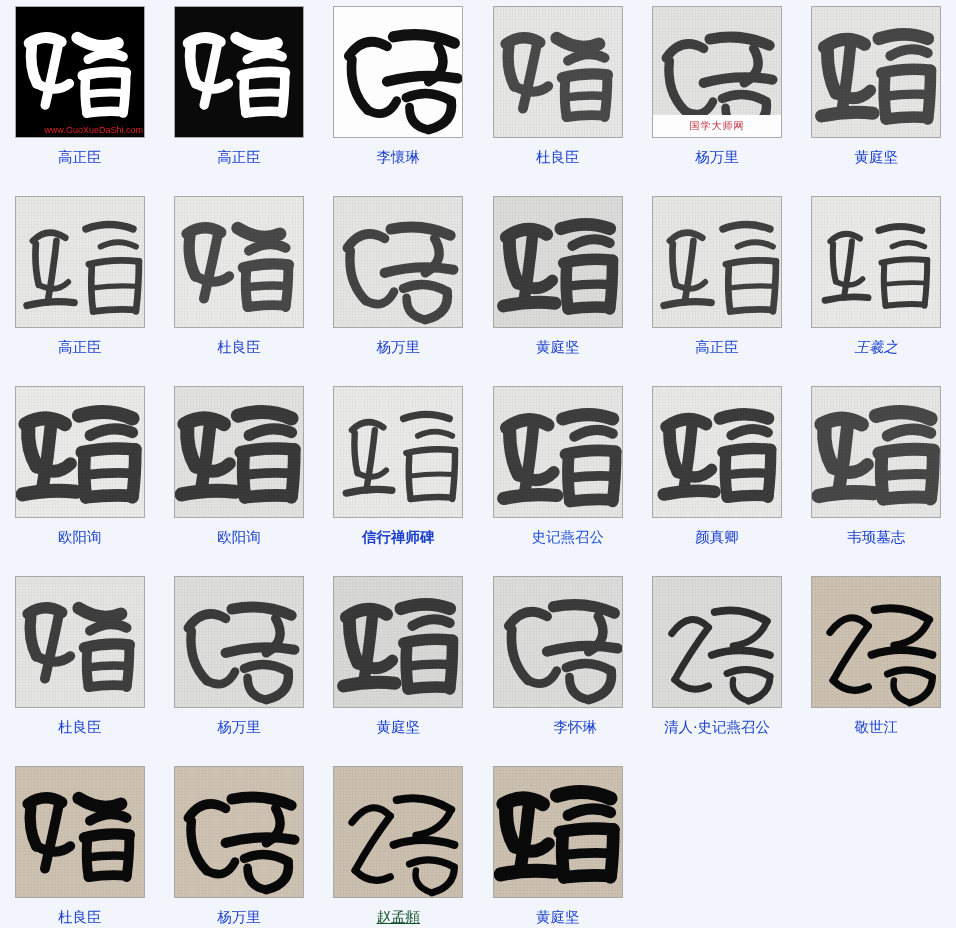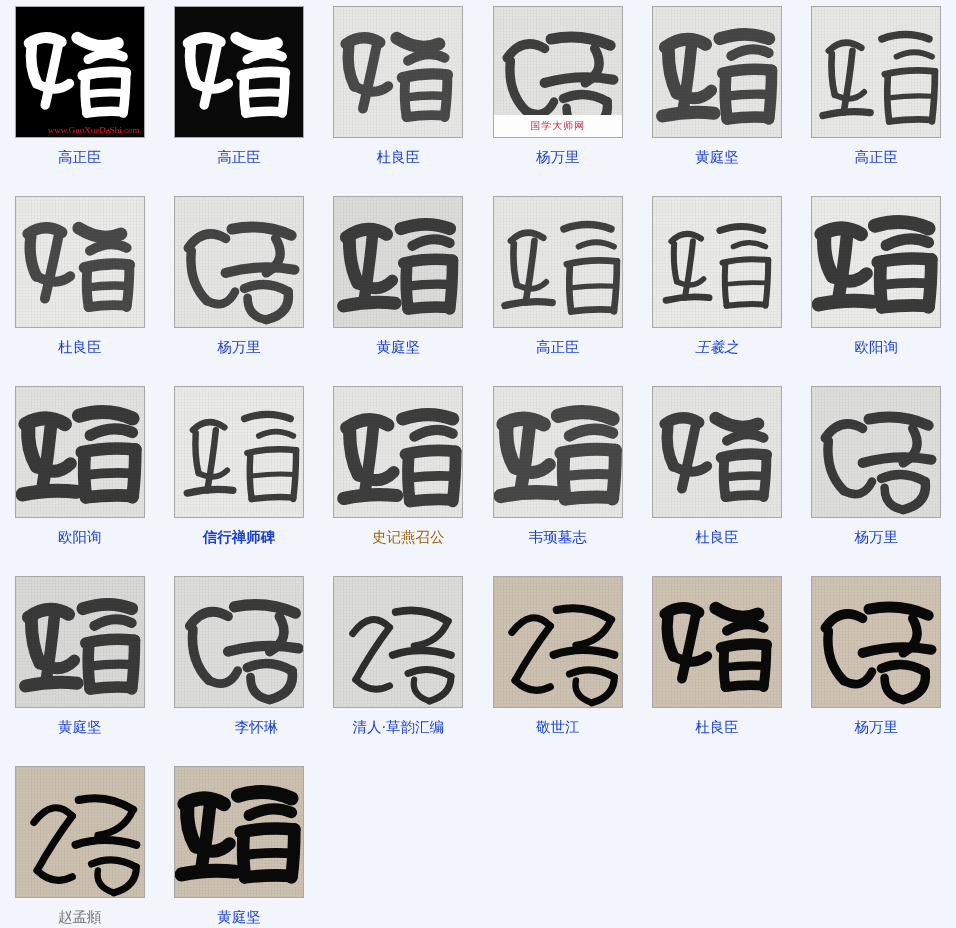--- a/index.html
+++ b/index.html
@@ -38,21 +38,21 @@
     cursor: pointer;
   }
   .thumb svg { display: block; width: 100%; height: 100%; }
   .wm-bottom {
     position: absolute;
     left: 0; right: 0; bottom: 1px;
     text-align: center;
     font-size: 9px;
     line-height: 11px;
     color: #e02020;
-    font-family: Liberation Serif, serif;
+    font-family: Liberation Sans, sans-serif;
     letter-spacing: 0px;
     white-space: nowrap;
     padding-left: 28px;
   }
   .wm-band {
     position: absolute;
     left: 0; right: 0; bottom: 0;
     height: 22px;
     background: #fdfdfd;
     display: flex;
@@ -119,20 +119,37 @@
           <path d="M 48.0 20.3 Q 64.8 30.8 79.5 24.5" stroke="#ffffff" stroke-width="9.5" fill="none" stroke-linecap="round" stroke-linejoin="round"></path>
           <path d="M 56.4 37.1 Q 71.1 28.7 83.7 35.0" stroke="#ffffff" stroke-width="7.4" fill="none" stroke-linecap="round" stroke-linejoin="round"></path>
           <path d="M 52.2 49.7 Q 69.0 45.5 85.8 47.6" stroke="#ffffff" stroke-width="8.4" fill="none" stroke-linecap="round" stroke-linejoin="round"></path>
           <path d="M 54.3 51.8 Q 53.3 66.5 55.4 79.1" stroke="#ffffff" stroke-width="7.4" fill="none" stroke-linecap="round" stroke-linejoin="round"></path>
           <path d="M 85.8 47.6 Q 85.8 64.4 83.7 79.1" stroke="#ffffff" stroke-width="7.4" fill="none" stroke-linecap="round" stroke-linejoin="round"></path>
           <path d="M 55.4 64.4 Q 69.0 62.3 84.8 63.4" stroke="#ffffff" stroke-width="6.3" fill="none" stroke-linecap="round" stroke-linejoin="round"></path>
           <path d="M 55.4 79.1 Q 69.0 77.0 83.7 78.0" stroke="#ffffff" stroke-width="7.4" fill="none" stroke-linecap="round" stroke-linejoin="round"></path>
         </svg>
       </div>
       <a class="label" style="color: rgb(27, 63, 207);">高正臣</a>
+    </div>
+    <div class="cell">
+      <div class="thumb" style="background: rgb(253, 253, 253);">
+        <svg viewBox="0 0 100 94" preserveAspectRatio="xMidYMid meet">
+          <rect x="0" y="0" width="100" height="94" fill="#fdfdfd"></rect>
+          <path d="M 11.5 34.5 Q 24.0 17.0 41.5 27.0" stroke="#101010" stroke-width="7.5" fill="none" stroke-linecap="round" stroke-linejoin="round"></path>
+          <path d="M 14.0 37.0 Q 11.5 62.0 26.5 77.0" stroke="#101010" stroke-width="7.5" fill="none" stroke-linecap="round" stroke-linejoin="round"></path>
+          <path d="M 26.5 77.0 Q 41.5 84.5 49.0 69.5" stroke="#101010" stroke-width="6.9" fill="none" stroke-linecap="round" stroke-linejoin="round"></path>
+          <path d="M 46.5 19.5 Q 71.5 14.5 94.0 24.5" stroke="#101010" stroke-width="8.8" fill="none" stroke-linecap="round" stroke-linejoin="round"></path>
+          <path d="M 81.5 27.0 Q 91.5 44.5 74.0 54.5" stroke="#101010" stroke-width="7.5" fill="none" stroke-linecap="round" stroke-linejoin="round"></path>
+          <path d="M 41.5 54.5 Q 69.0 47.0 96.5 52.0" stroke="#101010" stroke-width="8.1" fill="none" stroke-linecap="round" stroke-linejoin="round"></path>
+          <path d="M 56.5 67.0 Q 74.0 59.5 91.5 69.5" stroke="#101010" stroke-width="7.5" fill="none" stroke-linecap="round" stroke-linejoin="round"></path>
+          <path d="M 91.5 69.5 Q 94.0 87.0 74.0 92.0" stroke="#101010" stroke-width="7.5" fill="none" stroke-linecap="round" stroke-linejoin="round"></path>
+          <path d="M 74.0 92.0 Q 59.0 89.5 59.0 74.5" stroke="#101010" stroke-width="6.9" fill="none" stroke-linecap="round" stroke-linejoin="round"></path>
+        </svg>
+      </div>
+      <a class="label" style="color: rgb(27, 63, 207);">李懷琳</a>
     </div>
     <div class="cell">
       <div class="thumb" style="background: rgb(231, 231, 229);">
         <svg viewBox="0 0 100 94" preserveAspectRatio="xMidYMid meet">
           <rect x="0" y="0" width="100" height="94" fill="#e7e7e5"></rect>
           <path d="M 9.4 25.0 Q 22.6 16.2 35.8 23.9" stroke="#4a4a4a" stroke-width="8.8" fill="none" stroke-linecap="round" stroke-linejoin="round"></path>
           <path d="M 11.6 27.2 Q 9.4 44.8 16.0 58.0" stroke="#4a4a4a" stroke-width="8.8" fill="none" stroke-linecap="round" stroke-linejoin="round"></path>
           <path d="M 16.0 58.0 Q 31.4 66.8 42.4 58.0" stroke="#4a4a4a" stroke-width="7.7" fill="none" stroke-linecap="round" stroke-linejoin="round"></path>
           <path d="M 33.6 25.0 Q 29.2 47.0 22.6 75.6" stroke="#4a4a4a" stroke-width="7.7" fill="none" stroke-linecap="round" stroke-linejoin="round"></path>
           <path d="M 49.0 20.6 Q 66.6 31.6 82.0 25.0" stroke="#4a4a4a" stroke-width="9.9" fill="none" stroke-linecap="round" stroke-linejoin="round"></path>
@@ -386,21 +403,42 @@
           <path d="M 53.6 21.2 Q 74.3 14.3 92.7 21.2" stroke="#3e3e3e" stroke-width="10.3" fill="none" stroke-linecap="round" stroke-linejoin="round"></path>
           <path d="M 62.8 35.0 Q 78.9 25.8 92.7 32.7" stroke="#3e3e3e" stroke-width="8.0" fill="none" stroke-linecap="round" stroke-linejoin="round"></path>
           <path d="M 55.9 48.8 Q 74.3 44.2 95.0 46.5" stroke="#3e3e3e" stroke-width="9.2" fill="none" stroke-linecap="round" stroke-linejoin="round"></path>
           <path d="M 58.2 51.1 Q 57.0 69.5 59.3 85.6" stroke="#3e3e3e" stroke-width="9.2" fill="none" stroke-linecap="round" stroke-linejoin="round"></path>
           <path d="M 95.0 46.5 Q 95.0 67.2 92.7 85.6" stroke="#3e3e3e" stroke-width="9.2" fill="none" stroke-linecap="round" stroke-linejoin="round"></path>
           <path d="M 59.3 67.2 Q 76.6 64.9 93.8 66.0" stroke="#3e3e3e" stroke-width="7.5" fill="none" stroke-linecap="round" stroke-linejoin="round"></path>
           <path d="M 59.3 85.6 Q 76.6 83.3 92.7 84.4" stroke="#3e3e3e" stroke-width="9.2" fill="none" stroke-linecap="round" stroke-linejoin="round"></path>
         </svg>
         <div class="tex"></div>
       </div>
-      <a class="label" style="color: #a16207; margin-left: 20px;">史记燕召公</a>
+      <a class="label" style="color: #1d4ed8; margin-left: 20px;">史记燕召公</a>
+    </div>
+    <div class="cell">
+      <div class="thumb" style="background: rgb(233, 233, 231);">
+        <svg viewBox="0 0 100 94" preserveAspectRatio="xMidYMid meet">
+          <rect x="0" y="0" width="100" height="94" fill="#e9e9e7"></rect>
+          <path d="M 10.6 27.4 Q 26.0 16.4 41.4 25.2" stroke="#3c3c3c" stroke-width="9.9" fill="none" stroke-linecap="round" stroke-linejoin="round"></path>
+          <path d="M 12.8 29.6 Q 12.8 49.4 19.4 62.6" stroke="#3c3c3c" stroke-width="9.9" fill="none" stroke-linecap="round" stroke-linejoin="round"></path>
+          <path d="M 19.4 62.6 Q 34.8 71.4 45.8 60.4" stroke="#3c3c3c" stroke-width="8.8" fill="none" stroke-linecap="round" stroke-linejoin="round"></path>
+          <path d="M 30.4 27.4 Q 28.2 51.6 23.8 78.0" stroke="#3c3c3c" stroke-width="8.8" fill="none" stroke-linecap="round" stroke-linejoin="round"></path>
+          <path d="M 8.4 80.2 Q 28.2 75.8 48.0 78.0" stroke="#3c3c3c" stroke-width="9.9" fill="none" stroke-linecap="round" stroke-linejoin="round"></path>
+          <path d="M 52.4 20.8 Q 72.2 14.2 89.8 20.8" stroke="#3c3c3c" stroke-width="9.9" fill="none" stroke-linecap="round" stroke-linejoin="round"></path>
+          <path d="M 61.2 34.0 Q 76.6 25.2 89.8 31.8" stroke="#3c3c3c" stroke-width="7.7" fill="none" stroke-linecap="round" stroke-linejoin="round"></path>
+          <path d="M 54.6 47.2 Q 72.2 42.8 92.0 45.0" stroke="#3c3c3c" stroke-width="8.8" fill="none" stroke-linecap="round" stroke-linejoin="round"></path>
+          <path d="M 56.8 49.4 Q 55.7 67.0 57.9 82.4" stroke="#3c3c3c" stroke-width="8.8" fill="none" stroke-linecap="round" stroke-linejoin="round"></path>
+          <path d="M 92.0 45.0 Q 92.0 64.8 89.8 82.4" stroke="#3c3c3c" stroke-width="8.8" fill="none" stroke-linecap="round" stroke-linejoin="round"></path>
+          <path d="M 57.9 64.8 Q 74.4 62.6 90.9 63.7" stroke="#3c3c3c" stroke-width="7.2" fill="none" stroke-linecap="round" stroke-linejoin="round"></path>
+          <path d="M 57.9 82.4 Q 74.4 80.2 89.8 81.3" stroke="#3c3c3c" stroke-width="8.8" fill="none" stroke-linecap="round" stroke-linejoin="round"></path>
+        </svg>
+        <div class="tex"></div>
+      </div>
+      <a class="label" style="color: rgb(27, 63, 207);">颜真卿</a>
     </div>
     <div class="cell">
       <div class="thumb" style="background: rgb(231, 231, 229);">
         <svg viewBox="0 0 100 94" preserveAspectRatio="xMidYMid meet">
           <rect x="0" y="0" width="100" height="94" fill="#e7e7e5"></rect>
           <path d="M 7.5 25.4 Q 23.2 16.5 38.8 25.4" stroke="#484848" stroke-width="11.2" fill="none" stroke-linecap="round" stroke-linejoin="round"></path>
           <path d="M 9.7 27.7 Q 8.6 45.6 16.4 59.0" stroke="#484848" stroke-width="11.2" fill="none" stroke-linecap="round" stroke-linejoin="round"></path>
           <path d="M 16.4 59.0 Q 32.1 68.0 43.3 56.8" stroke="#484848" stroke-width="10.1" fill="none" stroke-linecap="round" stroke-linejoin="round"></path>
           <path d="M 27.6 27.7 Q 25.4 52.3 20.9 77.0" stroke="#484848" stroke-width="10.1" fill="none" stroke-linecap="round" stroke-linejoin="round"></path>
           <path d="M 5.2 81.4 Q 25.4 77.0 47.8 79.2" stroke="#484848" stroke-width="11.2" fill="none" stroke-linecap="round" stroke-linejoin="round"></path>
@@ -502,21 +540,21 @@
           <path d="M 17.0 76.4 Q 29.0 88.4 43.4 81.2" stroke="#2e2e2e" stroke-width="5.4" fill="none" stroke-linecap="round" stroke-linejoin="round"></path>
           <path d="M 48.2 23.6 Q 69.8 18.8 89.0 30.8" stroke="#2e2e2e" stroke-width="6.0" fill="none" stroke-linecap="round" stroke-linejoin="round"></path>
           <path d="M 89.0 30.8 Q 81.8 47.6 62.6 50.0" stroke="#2e2e2e" stroke-width="5.4" fill="none" stroke-linecap="round" stroke-linejoin="round"></path>
           <path d="M 45.8 57.2 Q 67.4 50.0 91.4 57.2" stroke="#2e2e2e" stroke-width="6.0" fill="none" stroke-linecap="round" stroke-linejoin="round"></path>
           <path d="M 57.8 71.6 Q 74.6 64.4 91.4 74.0" stroke="#2e2e2e" stroke-width="5.4" fill="none" stroke-linecap="round" stroke-linejoin="round"></path>
           <path d="M 91.4 74.0 Q 91.4 88.4 74.6 93.2" stroke="#2e2e2e" stroke-width="5.4" fill="none" stroke-linecap="round" stroke-linejoin="round"></path>
           <path d="M 74.6 93.2 Q 60.2 88.4 62.6 76.4" stroke="#2e2e2e" stroke-width="4.8" fill="none" stroke-linecap="round" stroke-linejoin="round"></path>
         </svg>
         <div class="tex"></div>
       </div>
-      <a class="label" style="color: rgb(27, 63, 207);">清人·草韵汇编</a>
+      <a class="label" style="color: rgb(27, 63, 207);">清人·史记燕召公</a>
     </div>
     <div class="cell">
       <div class="thumb" style="background: rgb(205, 193, 177);">
         <svg viewBox="0 0 100 94" preserveAspectRatio="xMidYMid meet">
           <rect x="0" y="0" width="100" height="94" fill="#cdc1b1"></rect>
           <path d="M 14.0 39.5 Q 29.0 19.5 44.0 34.5" stroke="#0a0a0a" stroke-width="5.6" fill="none" stroke-linecap="round" stroke-linejoin="round"></path>
           <path d="M 44.0 34.5 Q 29.0 54.5 16.5 77.0" stroke="#0a0a0a" stroke-width="5.6" fill="none" stroke-linecap="round" stroke-linejoin="round"></path>
           <path d="M 16.5 77.0 Q 29.0 89.5 44.0 82.0" stroke="#0a0a0a" stroke-width="5.6" fill="none" stroke-linecap="round" stroke-linejoin="round"></path>
           <path d="M 49.0 22.0 Q 71.5 17.0 91.5 29.5" stroke="#0a0a0a" stroke-width="6.3" fill="none" stroke-linecap="round" stroke-linejoin="round"></path>
           <path d="M 91.5 29.5 Q 84.0 47.0 64.0 49.5" stroke="#0a0a0a" stroke-width="5.6" fill="none" stroke-linecap="round" stroke-linejoin="round"></path>
@@ -576,21 +614,21 @@
           <path d="M 16.5 77.0 Q 29.0 89.5 44.0 82.0" stroke="#080808" stroke-width="5.6" fill="none" stroke-linecap="round" stroke-linejoin="round"></path>
           <path d="M 49.0 22.0 Q 71.5 17.0 91.5 29.5" stroke="#080808" stroke-width="6.3" fill="none" stroke-linecap="round" stroke-linejoin="round"></path>
           <path d="M 91.5 29.5 Q 84.0 47.0 64.0 49.5" stroke="#080808" stroke-width="5.6" fill="none" stroke-linecap="round" stroke-linejoin="round"></path>
           <path d="M 46.5 57.0 Q 69.0 49.5 94.0 57.0" stroke="#080808" stroke-width="6.3" fill="none" stroke-linecap="round" stroke-linejoin="round"></path>
           <path d="M 59.0 72.0 Q 76.5 64.5 94.0 74.5" stroke="#080808" stroke-width="5.6" fill="none" stroke-linecap="round" stroke-linejoin="round"></path>
           <path d="M 94.0 74.5 Q 94.0 89.5 76.5 94.5" stroke="#080808" stroke-width="5.6" fill="none" stroke-linecap="round" stroke-linejoin="round"></path>
           <path d="M 76.5 94.5 Q 61.5 89.5 64.0 77.0" stroke="#080808" stroke-width="5.0" fill="none" stroke-linecap="round" stroke-linejoin="round"></path>
         </svg>
         <div class="tex"></div>
       </div>
-      <a class="label" style="color: #737373;">赵孟頫</a>
+      <a class="label" style="color: #14532d; text-decoration: underline;">赵孟頫</a>
     </div>
     <div class="cell">
       <div class="thumb" style="background: rgb(205, 193, 177);">
         <svg viewBox="0 0 100 94" preserveAspectRatio="xMidYMid meet">
           <rect x="0" y="0" width="100" height="94" fill="#cdc1b1"></rect>
           <path d="M 7.4 25.2 Q 22.8 16.4 38.2 25.2" stroke="#0a0a0a" stroke-width="11.0" fill="none" stroke-linecap="round" stroke-linejoin="round"></path>
           <path d="M 9.6 27.4 Q 8.5 45.0 16.2 58.2" stroke="#0a0a0a" stroke-width="11.0" fill="none" stroke-linecap="round" stroke-linejoin="round"></path>
           <path d="M 16.2 58.2 Q 31.6 67.0 42.6 56.0" stroke="#0a0a0a" stroke-width="9.9" fill="none" stroke-linecap="round" stroke-linejoin="round"></path>
           <path d="M 27.2 27.4 Q 25.0 51.6 20.6 75.8" stroke="#0a0a0a" stroke-width="9.9" fill="none" stroke-linecap="round" stroke-linejoin="round"></path>
           <path d="M 5.2 80.2 Q 25.0 75.8 47.0 78.0" stroke="#0a0a0a" stroke-width="11.0" fill="none" stroke-linecap="round" stroke-linejoin="round"></path>

